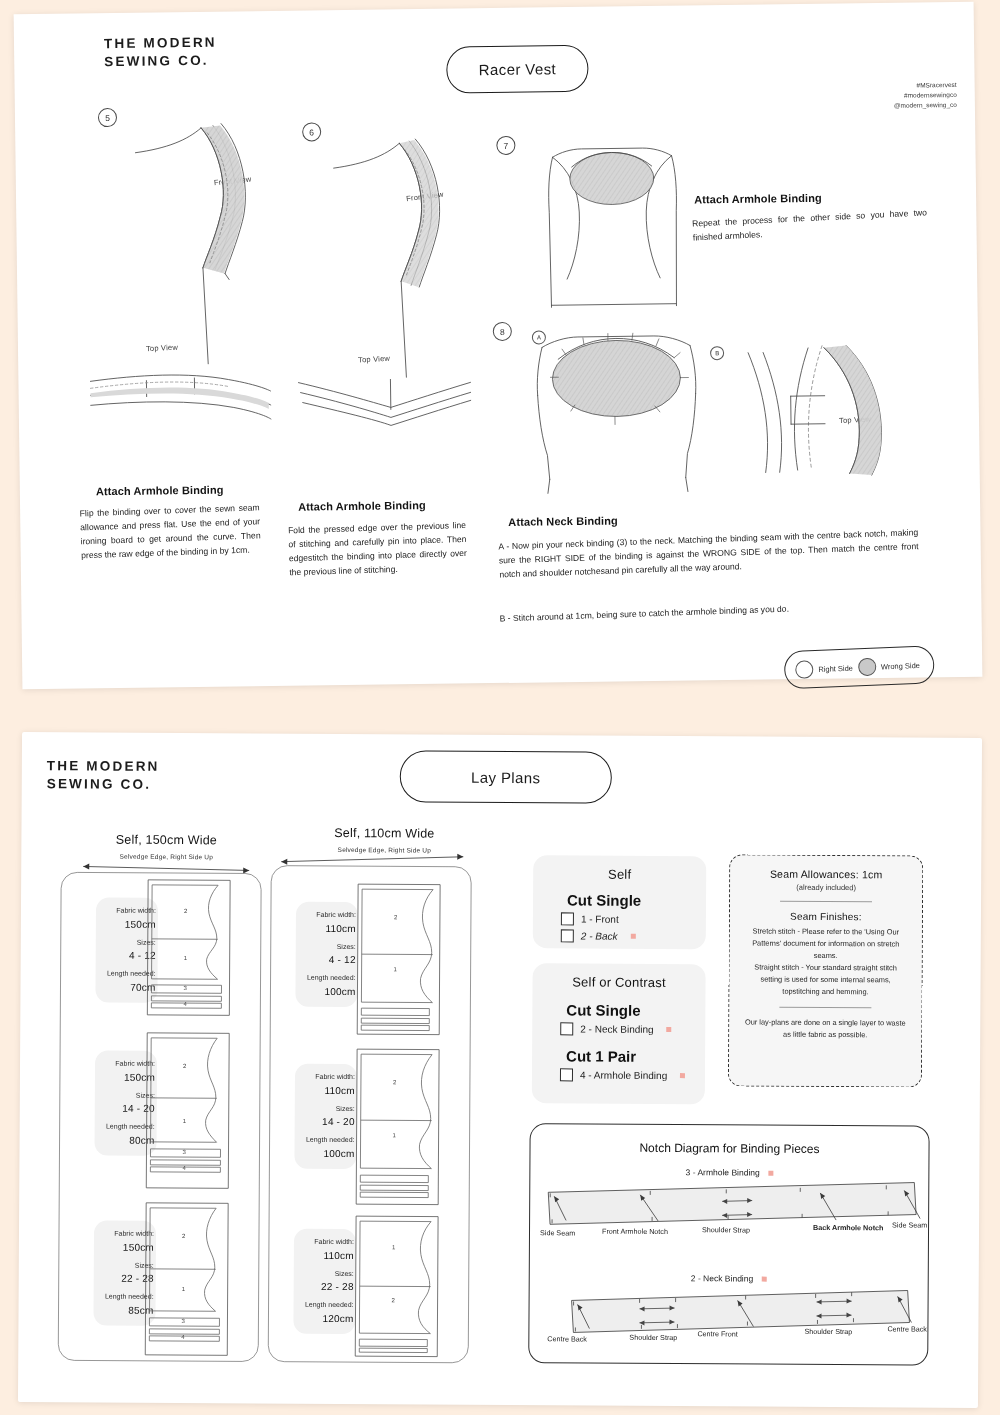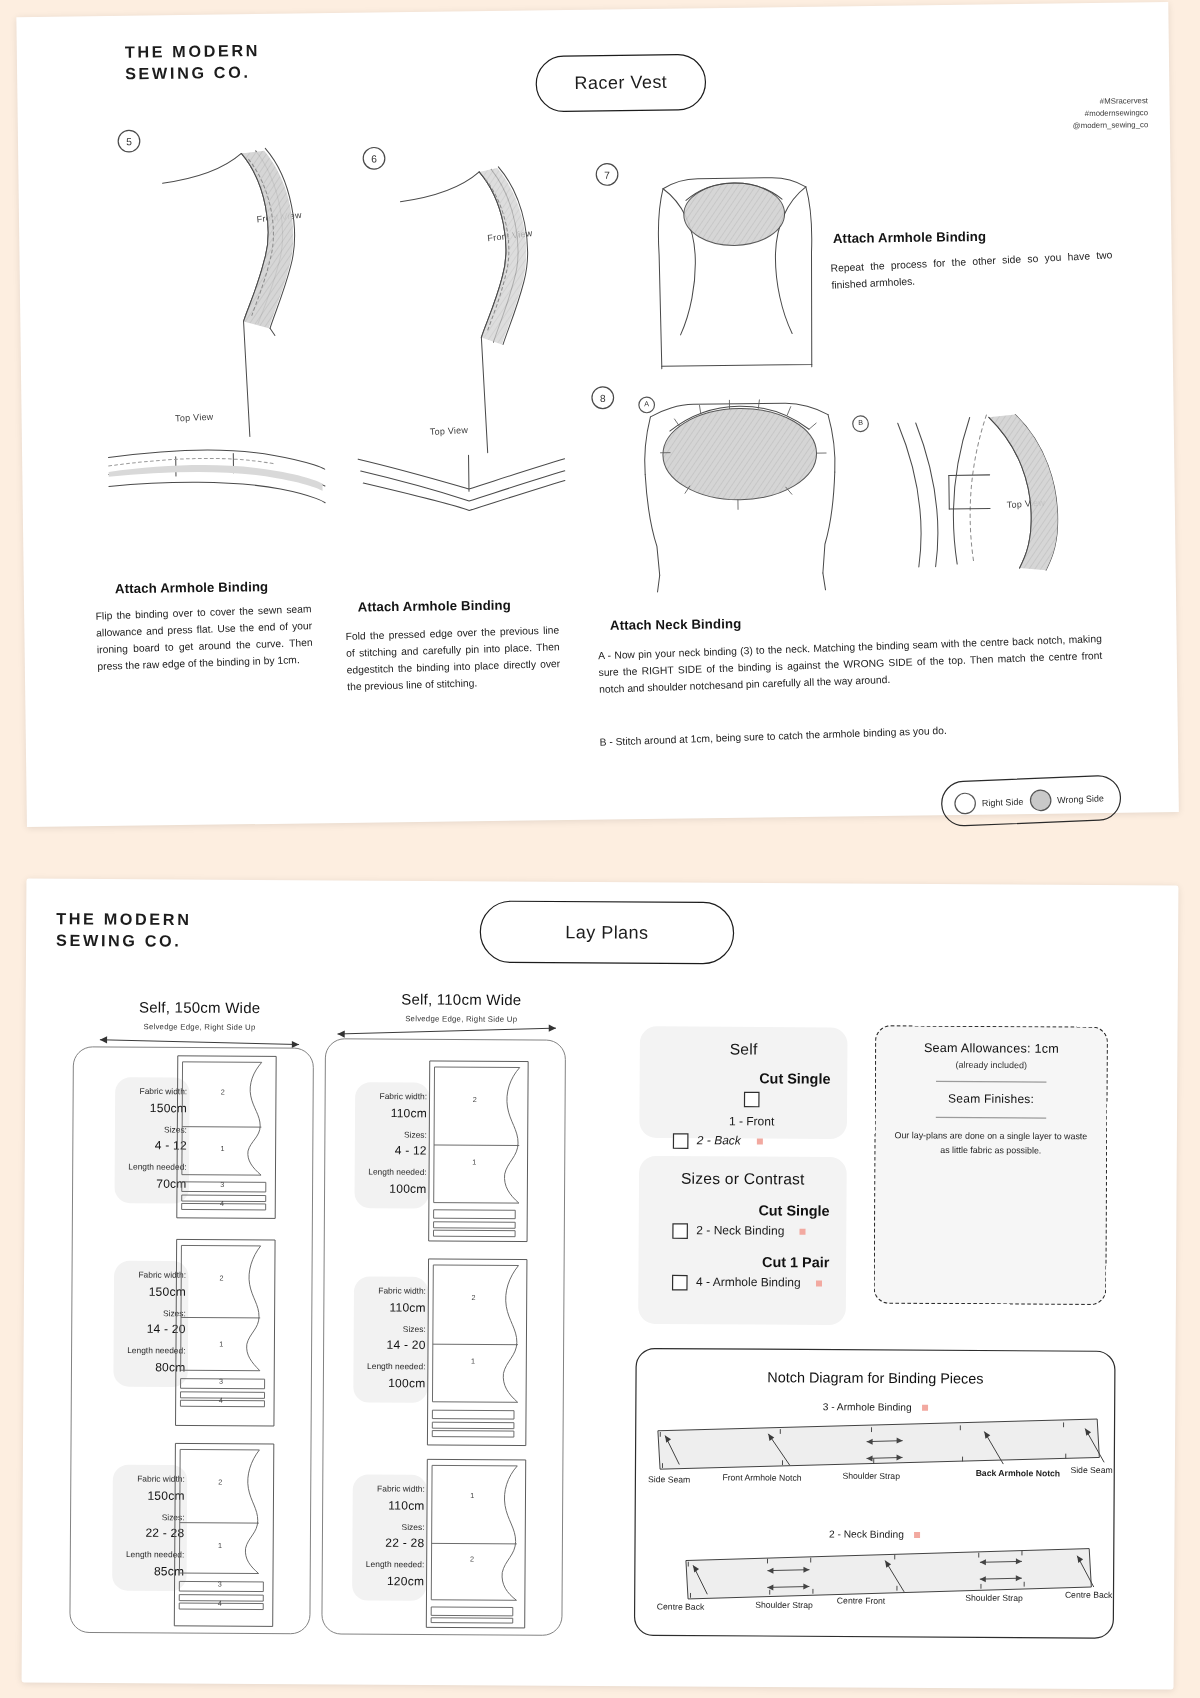--- a/index.html
+++ b/index.html
@@ -95,21 +95,21 @@
     font-size:7px;color:#2a2a2a;line-height:1.5;
   }
   .infobox .big{font-size:10px;color:#111;letter-spacing:.2px;}
   .infobox .gap{height:6px;}
   .card{
     position:absolute;background:#f3f3f3;border-radius:14px;box-sizing:border-box;
   }
   .card h3{
     margin:0;text-align:center;font-weight:400;font-size:13px;color:#141414;letter-spacing:.2px;
   }
-  .cutlabel{font-size:12px;font-weight:700;color:#111;text-align:right;}
+  .cutlabel{font-size:15px;font-weight:700;color:#111;}
   .cutrow{display:flex;align-items:center;gap:7px;font-size:10px;color:#1b1b1b;margin-top:4px;}
   .chk{width:11px;height:11px;border:1.3px solid #2e2e2e;background:#fff;flex:0 0 auto;}
   .redmark{display:inline-block;width:5px;height:5px;background:#f2a9a0;margin-left:6px;}
   .dashedcard{
     position:absolute;background:#f6f6f6;border:1.6px dashed #2f2f2f;border-radius:13px;
     box-sizing:border-box;padding:12px 13px;text-align:center;
   }
   .dashedcard .hd{font-size:10.5px;color:#101010;letter-spacing:.2px;}
   .dashedcard .sm{font-size:7.5px;color:#333;margin-top:3px;}
   .dashedcard .bd{font-size:7.4px;color:#262626;line-height:1.62;}
@@ -421,34 +421,34 @@
   <div class="piecenum" style="left:373px;top:232px;">1</div>
   <div class="piecenum" style="left:373px;top:345px;">2</div>
   <div class="piecenum" style="left:373px;top:398px;">1</div>
   <div class="piecenum" style="left:373px;top:510px;">1</div>
   <div class="piecenum" style="left:373px;top:563px;">2</div>
 
   <div class="card" style="left:512px;top:120px;width:173px;height:93px;padding:11px 14px;">
     <h3>Self</h3>
     <div style="margin-top:10px;">
       <div class="cutlabel" style="margin-left:20px;">Cut Single</div>
-      <div class="cutrow" style="margin-left:14px;flex-direction:column;">
+      <div class="cutrow" style="margin-left:14px;">
         <span class="chk"></span>
         <span>1 - Front</span>
       </div>
       <div class="cutrow" style="margin-left:14px;font-style:italic;">
         <span class="chk"></span>
         <span>2 - Back</span>
         <span class="redmark"></span>
       </div>
     </div>
   </div>
 
   <div class="card" style="left:512px;top:228px;width:173px;height:140px;padding:11px 14px;">
-    <h3>Sizes or Contrast</h3>
+    <h3>Self or Contrast</h3>
     <div style="margin-top:12px;">
       <div class="cutlabel" style="margin-left:20px;">Cut Single</div>
       <div class="cutrow" style="margin-left:14px;">
         <span class="chk"></span>
         <span>2 - Neck Binding</span>
         <span class="redmark"></span>
       </div>
       <div class="cutlabel" style="margin-left:20px;margin-top:12px;">Cut 1 Pair</div>
       <div class="cutrow" style="margin-left:14px;">
         <span class="chk"></span>
@@ -456,20 +456,22 @@
         <span class="redmark"></span>
       </div>
     </div>
   </div>
 
   <div class="dashedcard" style="left:708px;top:118px;width:194px;height:232px;">
     <div class="hd">Seam Allowances: 1cm</div>
     <div class="sm">(already included)</div>
     <div class="rule"></div>
     <div class="hd" style="font-size:10px;">Seam Finishes:</div>
+    <div class="bd" style="margin-top:4px;white-space:pre-line;">Stretch stitch - Please refer to the 'Using Our Patterns' document for information on stretch seams.
+Straight stitch - Your standard straight stitch setting is used for some internal seams, topstitching and hemming.</div>
     <div class="rule"></div>
     <div class="bd">Our lay-plans are done on a single layer to waste as little fabric as possible.</div>
   </div>
 
   <div class="notchcard" style="left:510px;top:388px;width:400px;height:240px;">
     <div class="notchtitle" style="top:16px;">Notch Diagram for Binding Pieces</div>
     <div class="notchsub" style="top:42px;">
       <span>3 - Armhole Binding</span>
       <span class="redmark"></span>
     </div>

